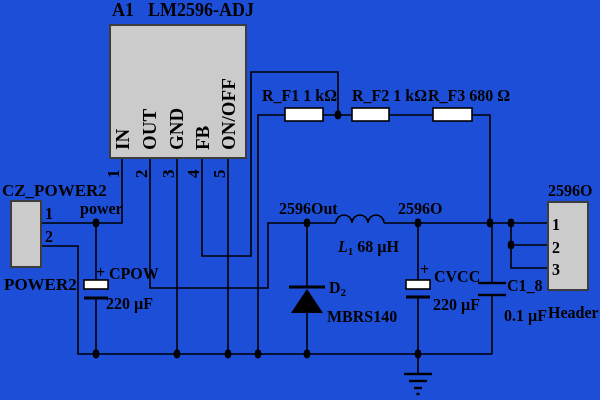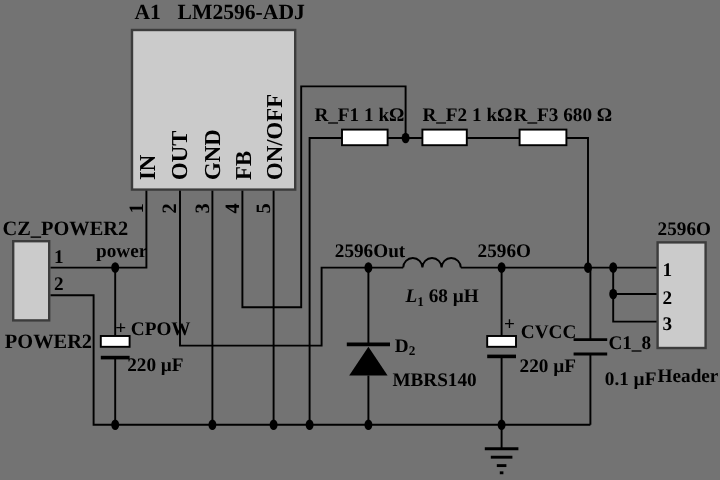--- a/index.html
+++ b/index.html
@@ -1,16 +1,16 @@
 <!DOCTYPE html>
 <html><head>
 <meta charset="utf-8">
 <style>
   html,body{margin:0;padding:0;background:#fff;}
-  .stage{position:relative;width:600px;height:400px;background:#737373;overflow:hidden;text-decoration:underline;}
+  .stage{position:relative;width:600px;height:400px;background:#1d4ed8;overflow:hidden;text-decoration:underline;}
   svg{position:absolute;left:0;top:0;}
   text{font-family:"Liberation Serif","DejaVu Serif",serif;fill:#000;font-weight:bold;}
   .wire{stroke:#000;stroke-width:1.6;fill:none;}
   .plate{stroke:#000;stroke-width:3;fill:none;}
   .thin{stroke:#000;stroke-width:2.4;fill:none;}
   .body{fill:#cbcbcb;stroke:#3c3c3c;stroke-width:2;}
   .rbody{fill:#ffffff;stroke:#000;stroke-width:1.6;}
   .dot{fill:#000;}
 </style>
 </head>

